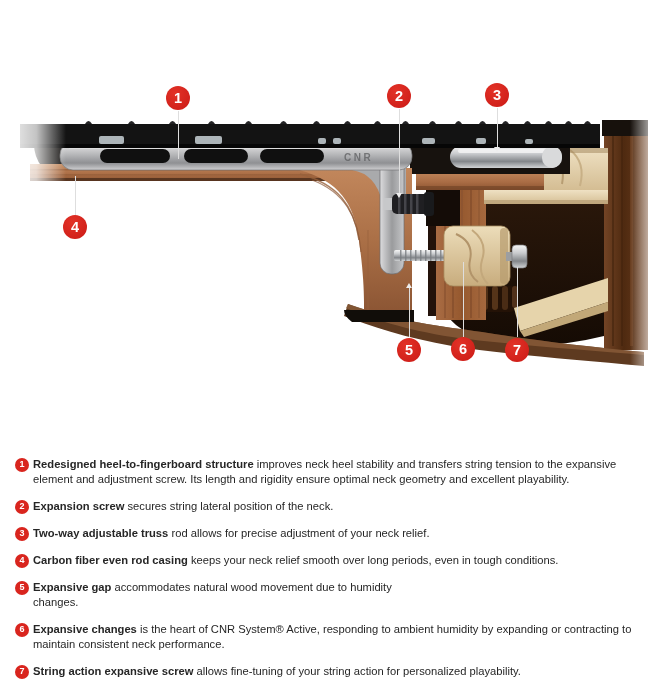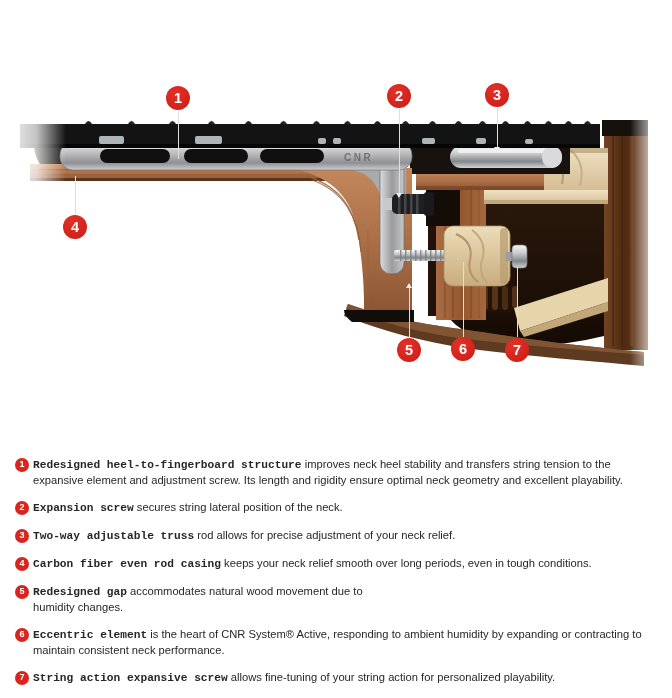--- a/index.html
+++ b/index.html
@@ -12,21 +12,21 @@
         border-right:3px solid transparent;border-top:5px solid #ededed;}
   .arrow-up{position:absolute;width:0;height:0;border-left:3px solid transparent;
         border-right:3px solid transparent;border-bottom:5px solid #ededed;}
   .callout{position:absolute;width:24px;height:24px;border-radius:50%;
         background:radial-gradient(circle at 38% 30%, #e23227, #d1201a 75%);
         color:#fff;font-size:14.5px;font-weight:bold;text-align:center;line-height:24px;}
   .legend{padding:12px 20px 0 15px;}
   .legend-item{position:relative;padding-left:18px;margin-bottom:12px;max-width:615px;
         font-size:11.2px;line-height:15px;color:#262626;}
   .legend-item.narrow{max-width:362px;}
-  .legend-item b{font-weight:bold;font-family:Liberation Mono, monospace;}
+  .legend-item b{font-weight:bold;}
   .badge{position:absolute;left:0;top:0.5px;width:14px;height:14px;border-radius:50%;
         background:#d9251e;color:#fff;font-size:9px;font-weight:bold;
         display:flex;align-items:center;justify-content:center;}
 </style>
 </head>
 <body>
 
 <div class="page">
 
   <div class="diagram">
@@ -292,25 +292,25 @@
     <div class="legend-item">
       <span class="badge">3</span>
       <b>Two-way adjustable truss</b><span> rod allows for precise adjustment of your neck relief.</span>
     </div>
     <div class="legend-item">
       <span class="badge">4</span>
       <b>Carbon fiber even rod casing</b><span> keeps your neck relief smooth over long periods, even in tough conditions.</span>
     </div>
     <div class="legend-item narrow">
       <span class="badge">5</span>
-      <b>Redesigned gap</b><span> accommodates natural wood movement due to humidity changes.</span>
+      <b>Expansive gap</b><span> accommodates natural wood movement due to humidity changes.</span>
     </div>
     <div class="legend-item">
       <span class="badge">6</span>
-      <b>Eccentric element</b><span> is the heart of CNR System® Active, responding to ambient humidity by expanding or contracting to maintain consistent neck performance.</span>
+      <b>Expansive changes</b><span> is the heart of CNR System® Active, responding to ambient humidity by expanding or contracting to maintain consistent neck performance.</span>
     </div>
     <div class="legend-item">
       <span class="badge">7</span>
       <b>String action expansive screw</b><span> allows fine-tuning of your string action for personalized playability.</span>
     </div>
   </div>
 
 </div>
 
 </body></html>

